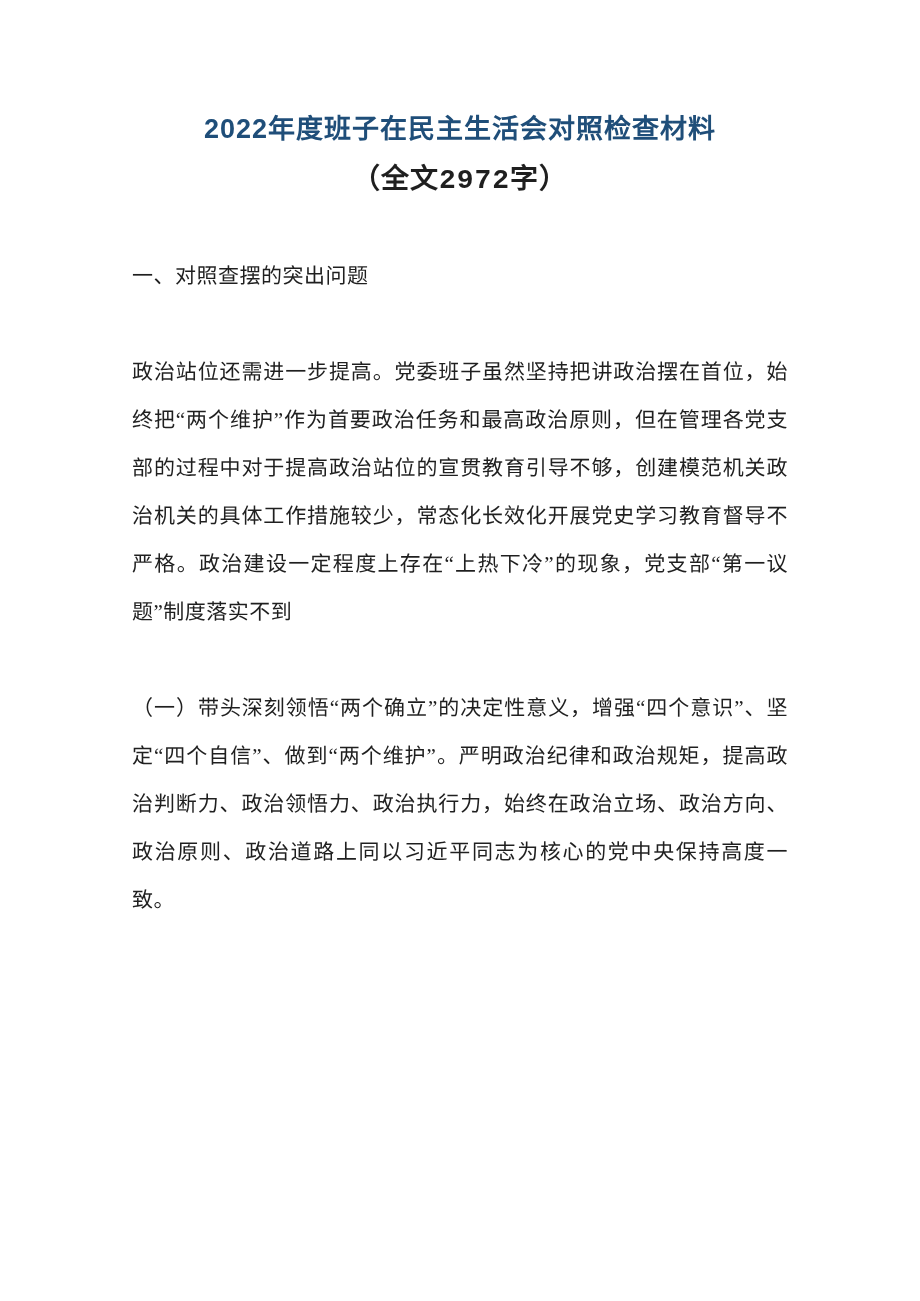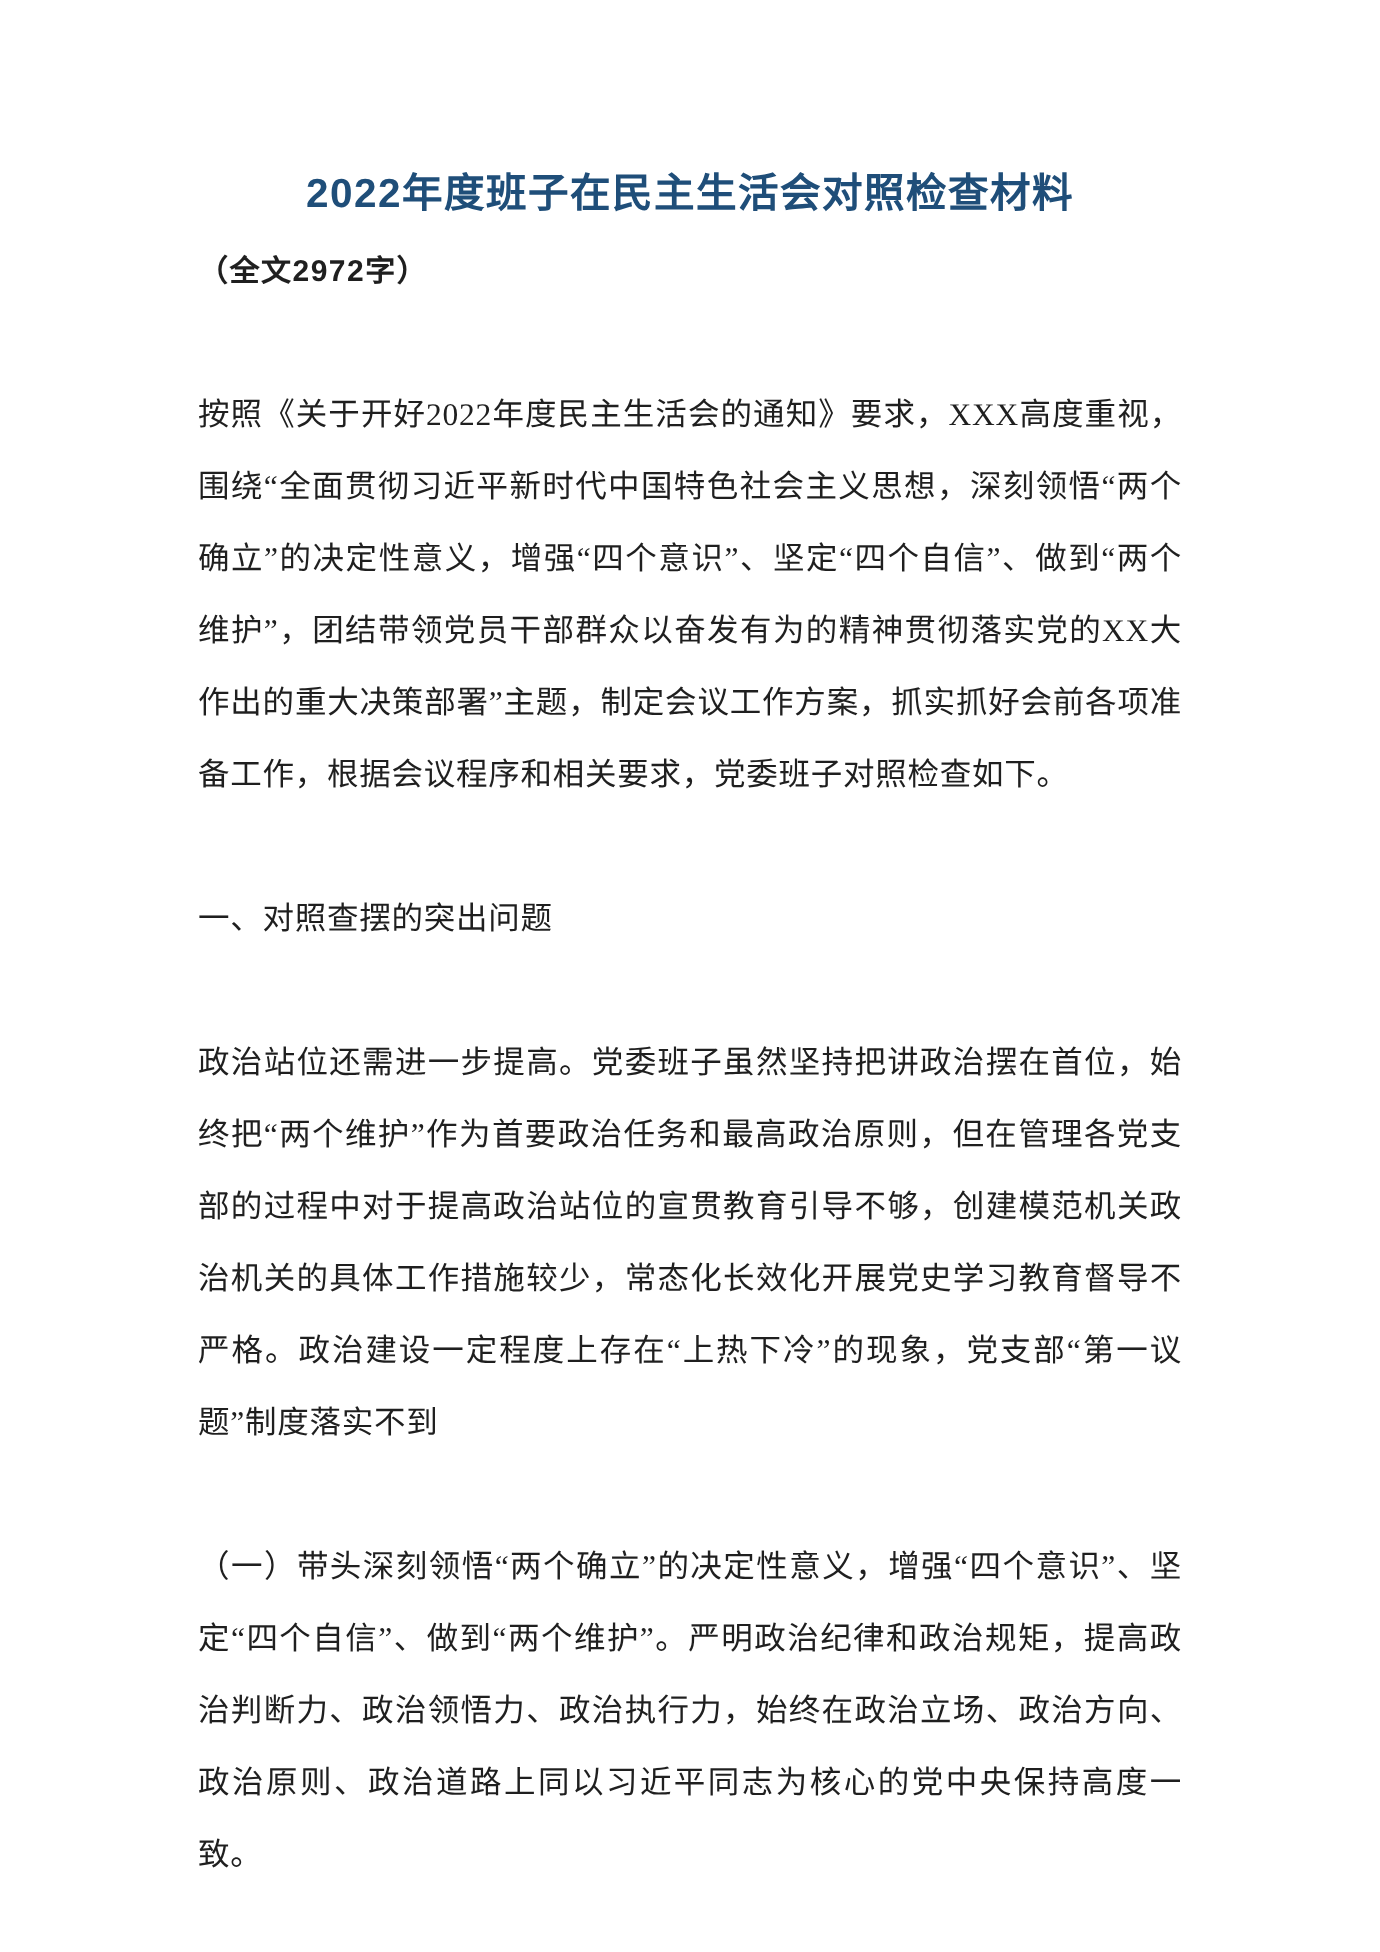--- a/index.html
+++ b/index.html
@@ -27,24 +27,25 @@
     font-family: "Liberation Sans", "DejaVu Sans", sans-serif;
     font-size: 27px;
     font-weight: 700;
     line-height: 52px;
     text-align: center;
     color: var(--title-color);
     letter-spacing: 1px;
   }
   .doc-subtitle {
     margin: 0;
-    font-family: Liberation Sans, sans-serif;
-    font-size: 20px;
+    font-family: Liberation Mono, monospace;
+    font-size: 28px;
     font-weight: 700;
     line-height: 52px;
+    text-align: center;
     color: var(--text-color);
     letter-spacing: 1px;
   }
   .doc-body {
     margin-top: 45px;
     color: var(--text-color);
   }
   .doc-body p {
     margin: 0 0 48px 0;
     font-size: 21px;
@@ -59,18 +60,17 @@
   }
 </style>
 </head>
 <body>
 
 <div class="page">
   <h1 class="doc-title">2022年度班子在民主生活会对照检查材料</h1>
   <h2 class="doc-subtitle">（全文2972字）</h2>
 
   <div class="doc-body">
-    <p>按照《关于开好2022年度民主生活会的通知》要求，XXX高度重视，围绕“全面贯彻习近平新时代中国特色社会主义思想，深刻领悟“两个确立”的决定性意义，增强“四个意识”、坚定“四个自信”、做到“两个维护”，团结带领党员干部群众以奋发有为的精神贯彻落实党的XX大作出的重大决策部署”主题，制定会议工作方案，抓实抓好会前各项准备工作，根据会议程序和相关要求，党委班子对照检查如下。</p>
     <p class="section-heading">一、对照查摆的突出问题</p>
     <p>政治站位还需进一步提高。党委班子虽然坚持把讲政治摆在首位，始终把“两个维护”作为首要政治任务和最高政治原则，但在管理各党支部的过程中对于提高政治站位的宣贯教育引导不够，创建模范机关政治机关的具体工作措施较少，常态化长效化开展党史学习教育督导不严格。政治建设一定程度上存在“上热下冷”的现象，党支部“第一议题”制度落实不到</p>
     <p>（一）带头深刻领悟“两个确立”的决定性意义，增强“四个意识”、坚定“四个自信”、做到“两个维护”。严明政治纪律和政治规矩，提高政治判断力、政治领悟力、政治执行力，始终在政治立场、政治方向、政治原则、政治道路上同以习近平同志为核心的党中央保持高度一致。</p>
   </div>
 </div>
 
 </body></html>

